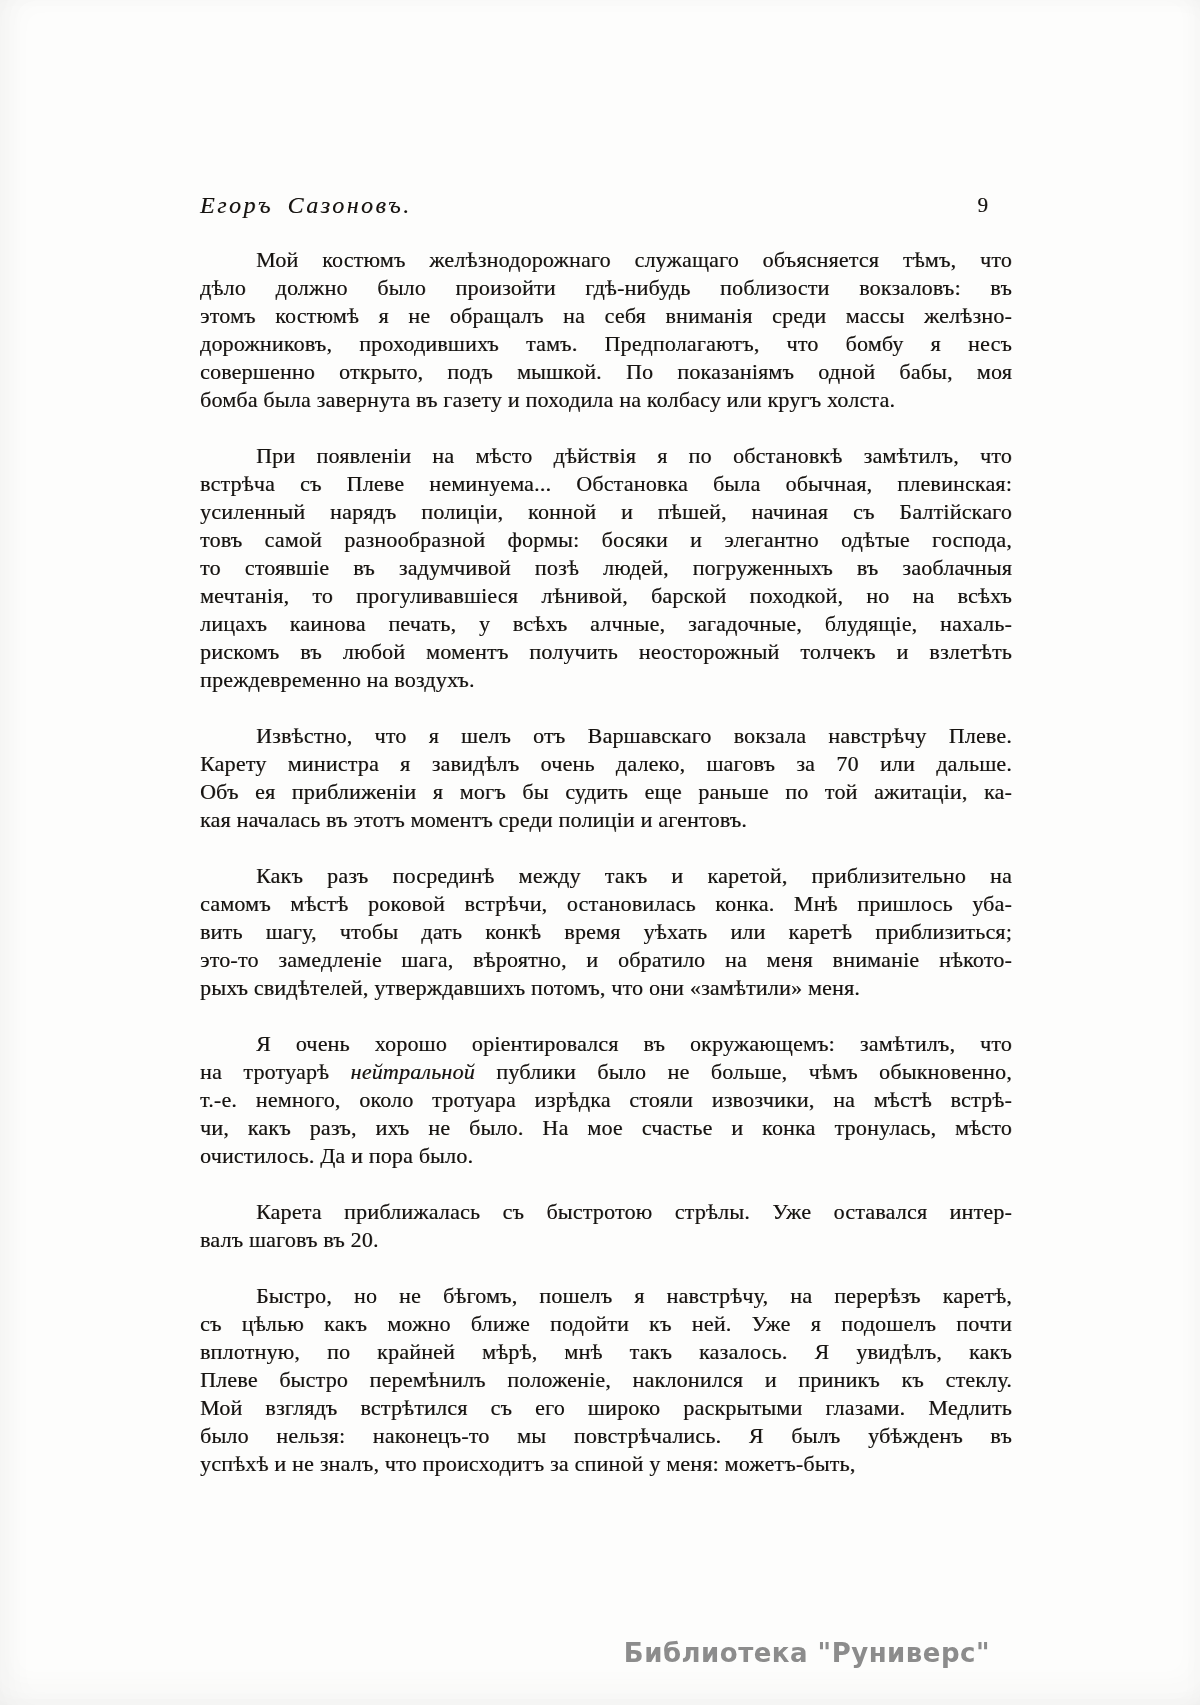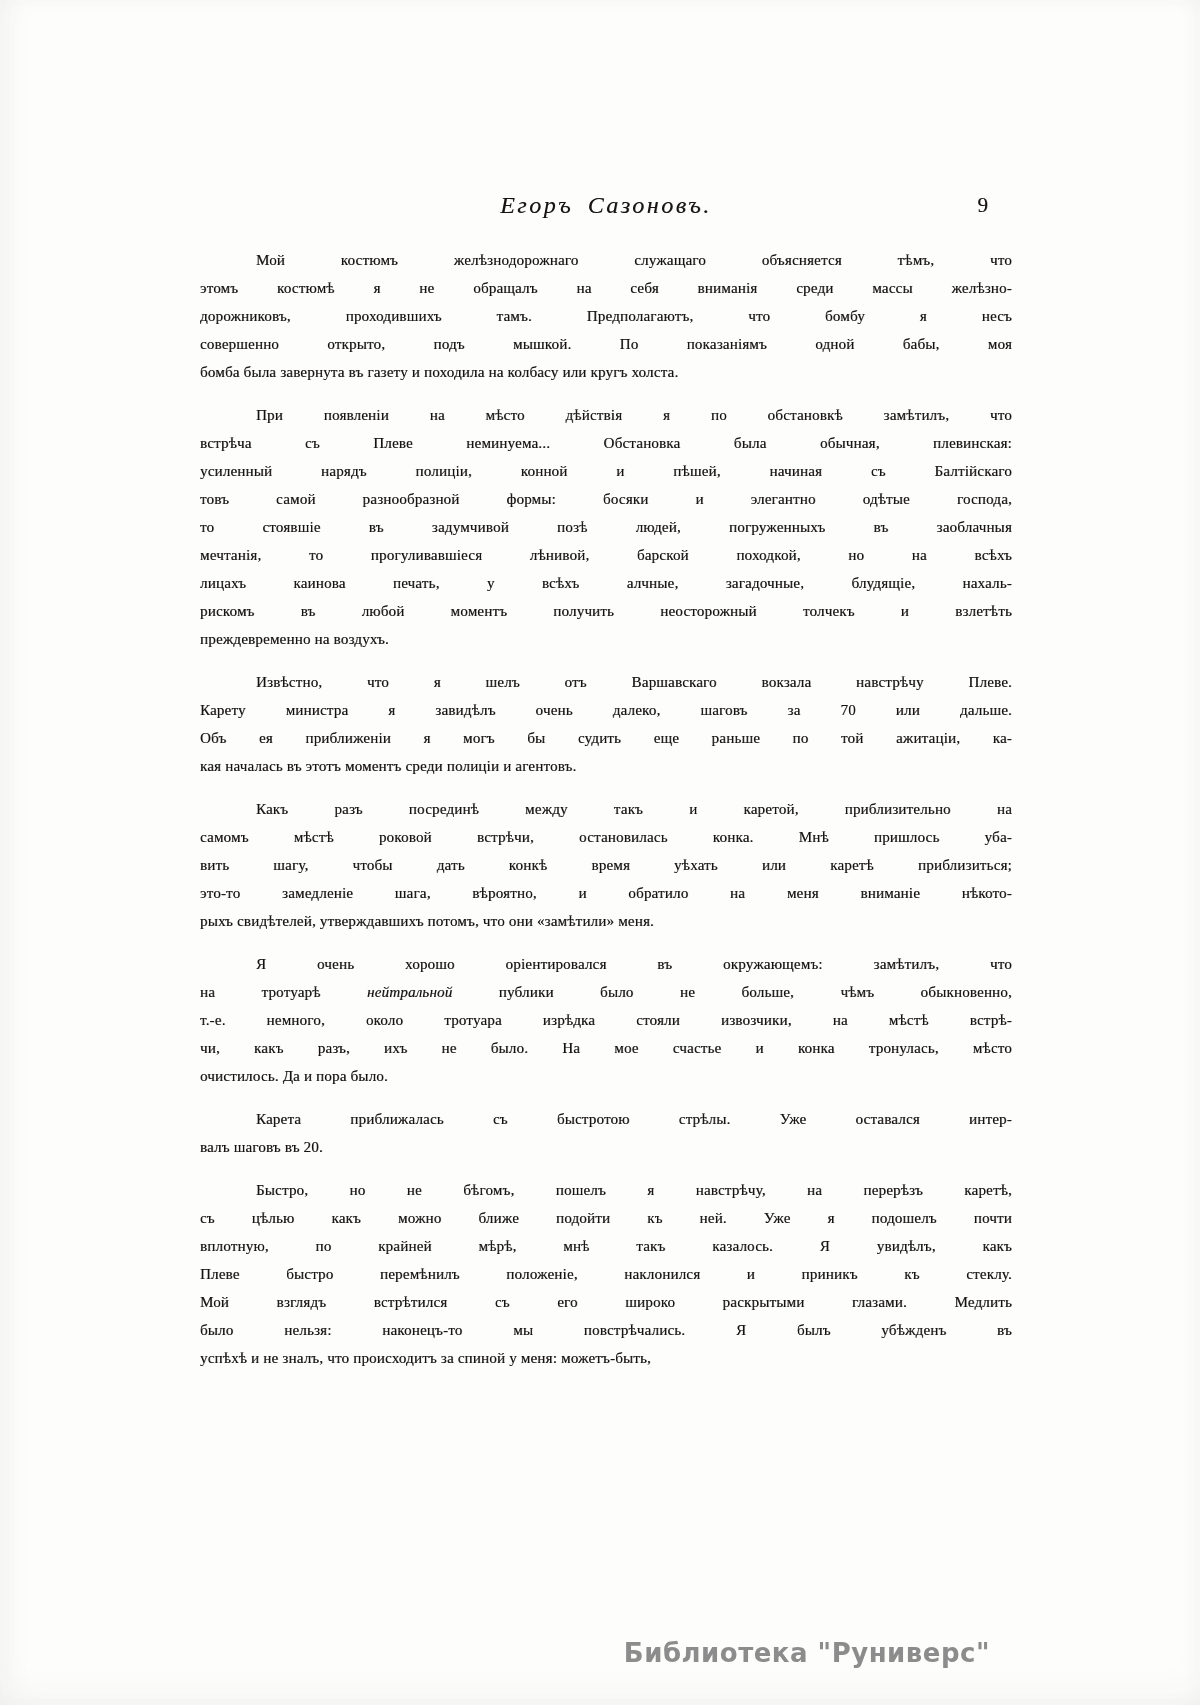--- a/index.html
+++ b/index.html
@@ -26,39 +26,38 @@
     left: 200px;
     top: 192px;
     width: 812px;
   }
   .page-head {
     position: relative;
     height: 32px;
     margin-bottom: 22px;
   }
   .head-title {
-    text-align: center;
     font-style: italic;
     font-size: 24px;
     letter-spacing: 2.5px;
     word-spacing: 6px;
     text-shadow: 0.4px 0.3px 0 rgba(22,19,16,0.45);
   }
   .page-num {
     position: absolute;
     right: 24px;
     top: 1px;
     font-size: 21px;
     text-shadow: 0.4px 0.3px 0 rgba(22,19,16,0.45);
   }
   .text-body {
-    font-size: 15px;
+    font-size: 22px;
     line-height: 28px;
   }
-  .para { margin-top: 15px; }
+  .para { margin-top: 28px; }
   .para:first-child { margin-top: 0; }
   .line {
     text-align: justify;
     text-align-last: justify;
     white-space: nowrap;
     letter-spacing: 0.2px;
     text-shadow: 0.45px 0.35px 0 rgba(22,19,16,0.5);
   }
   .line.indent { text-indent: 56px; }
   .line.end { text-align-last: left; white-space: normal; }
@@ -78,20 +77,21 @@
 
 <div class="scan-page">
   <div class="text-block">
     <div class="page-head">
       <div class="head-title">Егоръ Сазоновъ.</div>
       <div class="page-num">9</div>
     </div>
     <div class="text-body">
         <div class="para">
           <div class="line indent"><span>Мой костюмъ желѣзнодорожнаго служащаго объясняется тѣмъ, что</span></div>
+          <div class="line"><span>дѣло должно было произойти гдѣ-нибудь поблизости вокзаловъ: въ</span></div>
           <div class="line"><span>этомъ костюмѣ я не обращалъ на себя вниманія среди массы желѣзно-</span></div>
           <div class="line"><span>дорожниковъ, проходившихъ тамъ. Предполагаютъ, что бомбу я несъ</span></div>
           <div class="line"><span>совершенно открыто, подъ мышкой. По показаніямъ одной бабы, моя</span></div>
           <div class="line end"><span>бомба была завернута въ газету и походила на колбасу или кругъ холста.</span></div>
         </div>
         <div class="para">
           <div class="line indent"><span>При появленіи на мѣсто дѣйствія я по обстановкѣ замѣтилъ, что</span></div>
           <div class="line"><span>встрѣча съ Плеве неминуема... Обстановка была обычная, плевинская:</span></div>
           <div class="line"><span>усиленный нарядъ полиціи, конной и пѣшей, начиная съ Балтійскаго</span></div>
           <div class="line"><span>товъ самой разнообразной формы: босяки и элегантно одѣтые господа,</span></div>

